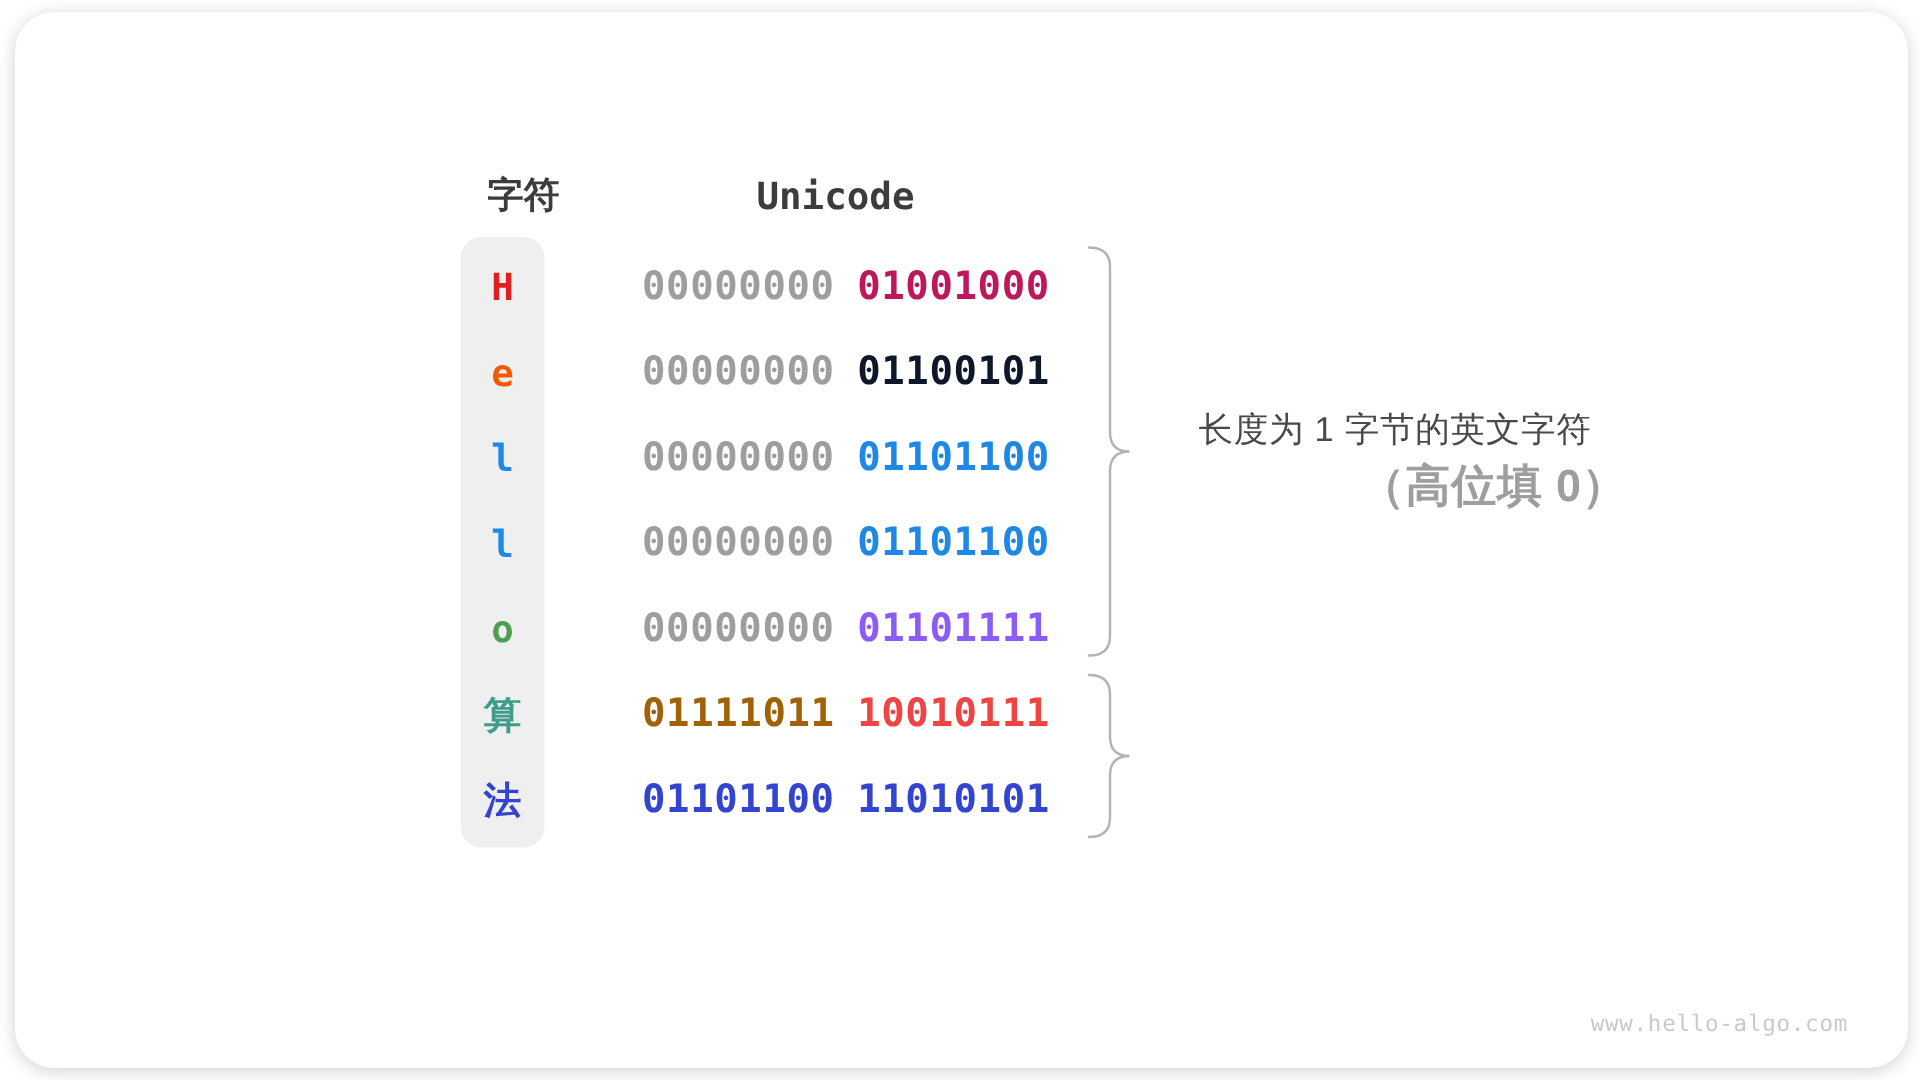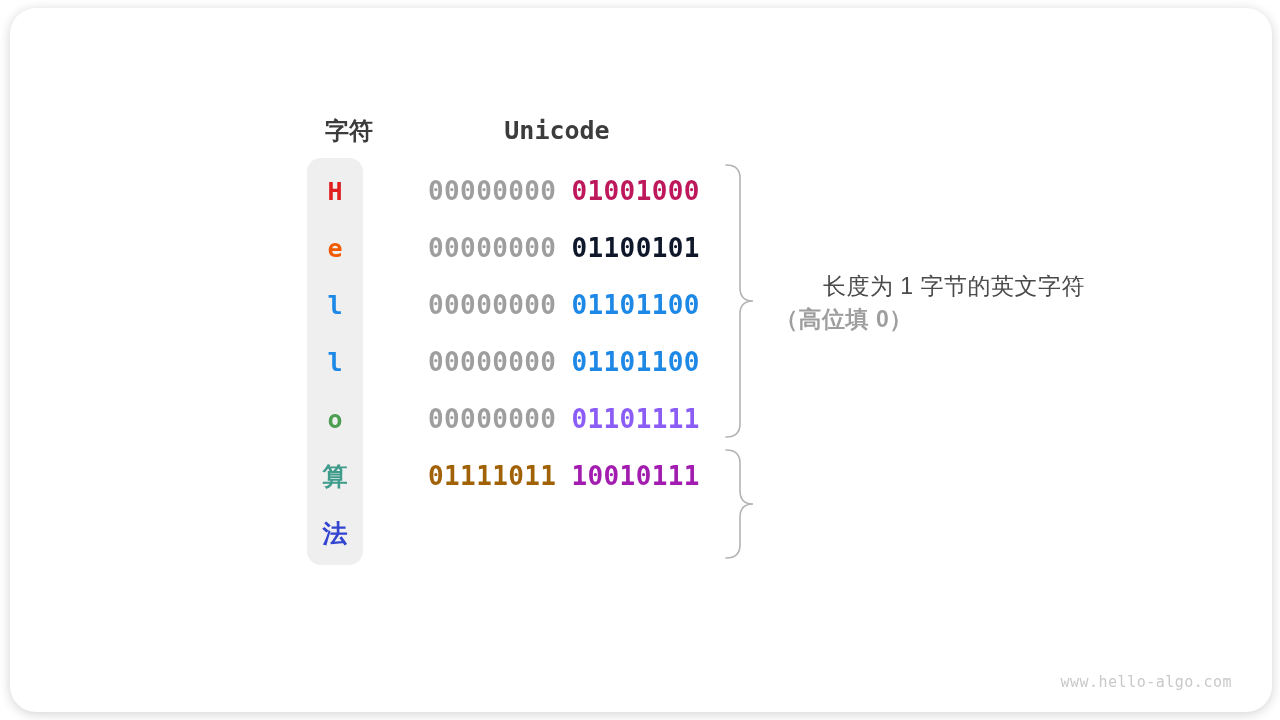--- a/index.html
+++ b/index.html
@@ -35,27 +35,27 @@
     font-size: 25px; font-weight: bold;
   }
   .cell-binary {
     position: absolute; left: 428px; white-space: nowrap;
     font-family: "DejaVu Sans Mono", "Liberation Mono", monospace;
     font-size: 26px; font-weight: bold; letter-spacing: 0.4px;
   }
   .byte1 { margin-right: 15px; }
   .braces-svg { position: absolute; left: 0; top: 0; width: 1280px; height: 720px; }
   .annotation-1-line1, .annotation-2-line1 {
-    position: absolute; left: 775px; width: 310px; text-align: right;
+    position: absolute; left: 775px; width: 310px; text-align: center;
     font-size: 23px; font-weight: 500; color: #4a4a4a; letter-spacing: 0.5px;
   }
   .annotation-1-line1 { top: 271px; }
   .annotation-1-line2 {
-    position: absolute; left: 775px; width: 310px; text-align: left; top: 304px;
-    font-size: 23px; font-weight: bold; color: #9e9e9e; letter-spacing: 0.5px;
+    position: absolute; left: 775px; width: 310px; text-align: right; top: 304px;
+    font-size: 30px; font-weight: bold; color: #9e9e9e; letter-spacing: 0.5px;
   }
   .annotation-2-line1 { top: 488px; }
   .watermark {
     position: absolute; right: 48px; top: 673px;
     font-family: "DejaVu Sans Mono", "Liberation Mono", monospace;
     font-size: 15px; color: #c9c9c9; letter-spacing: 0.5px;
   }
 </style>
 </head>
 <body>
@@ -100,26 +100,29 @@
   <div class="row" style="top: 402px; width: 1280px;">
     <div class="cell-char" style="color: rgb(76, 158, 80);">o</div>
     <div class="cell-binary">
       <span class="byte1" style="color: rgb(158, 158, 158);">00000000</span><span class="byte2" style="color: #8b5cf6;">01101111</span>
     </div>
   </div>
 
   <div class="row" style="top: 459px; width: 1280px;">
     <div class="cell-char" style="color: rgb(63, 156, 140);">算</div>
     <div class="cell-binary">
-      <span class="byte1" style="color: #a16207;">01111011</span><span class="byte2" style="color: #a21caf;">10010111</span>
+      <span class="byte1" style="color: #a16207;">01111011</span><span class="byte2" style="color: #ef4444;">10010111</span>
     </div>
   </div>
 
   <div class="row" style="top: 516px; width: 1280px;">
     <div class="cell-char" style="color: rgb(51, 68, 208);">法</div>
+    <div class="cell-binary">
+      <span class="byte1" style="color: rgb(51, 68, 208);">01101100</span><span class="byte2" style="color: rgb(51, 68, 208);">11010101</span>
+    </div>
   </div>
 </div>
 
   <svg class="braces-svg" viewBox="0 0 1280 720" xmlns="http://www.w3.org/2000/svg">
     <path d="M 726 165 Q 740 165 740 178 L 740 288 Q 740 301 753 301 Q 740 301 740 314 L 740 424 Q 740 437 726 437" fill="none" stroke="#b3b3b3" stroke-width="1.6" stroke-linecap="round"></path>
     <path d="M 726 450 Q 740 450 740 463 L 740 491 Q 740 504 753 504 Q 740 504 740 517 L 740 545 Q 740 558 726 558" fill="none" stroke="#b3b3b3" stroke-width="1.6" stroke-linecap="round"></path>
   </svg>
 
   <div class="annotation-1-line1">长度为 1 字节的英文字符</div>
   <div class="annotation-1-line2">（高位填 0）</div>

